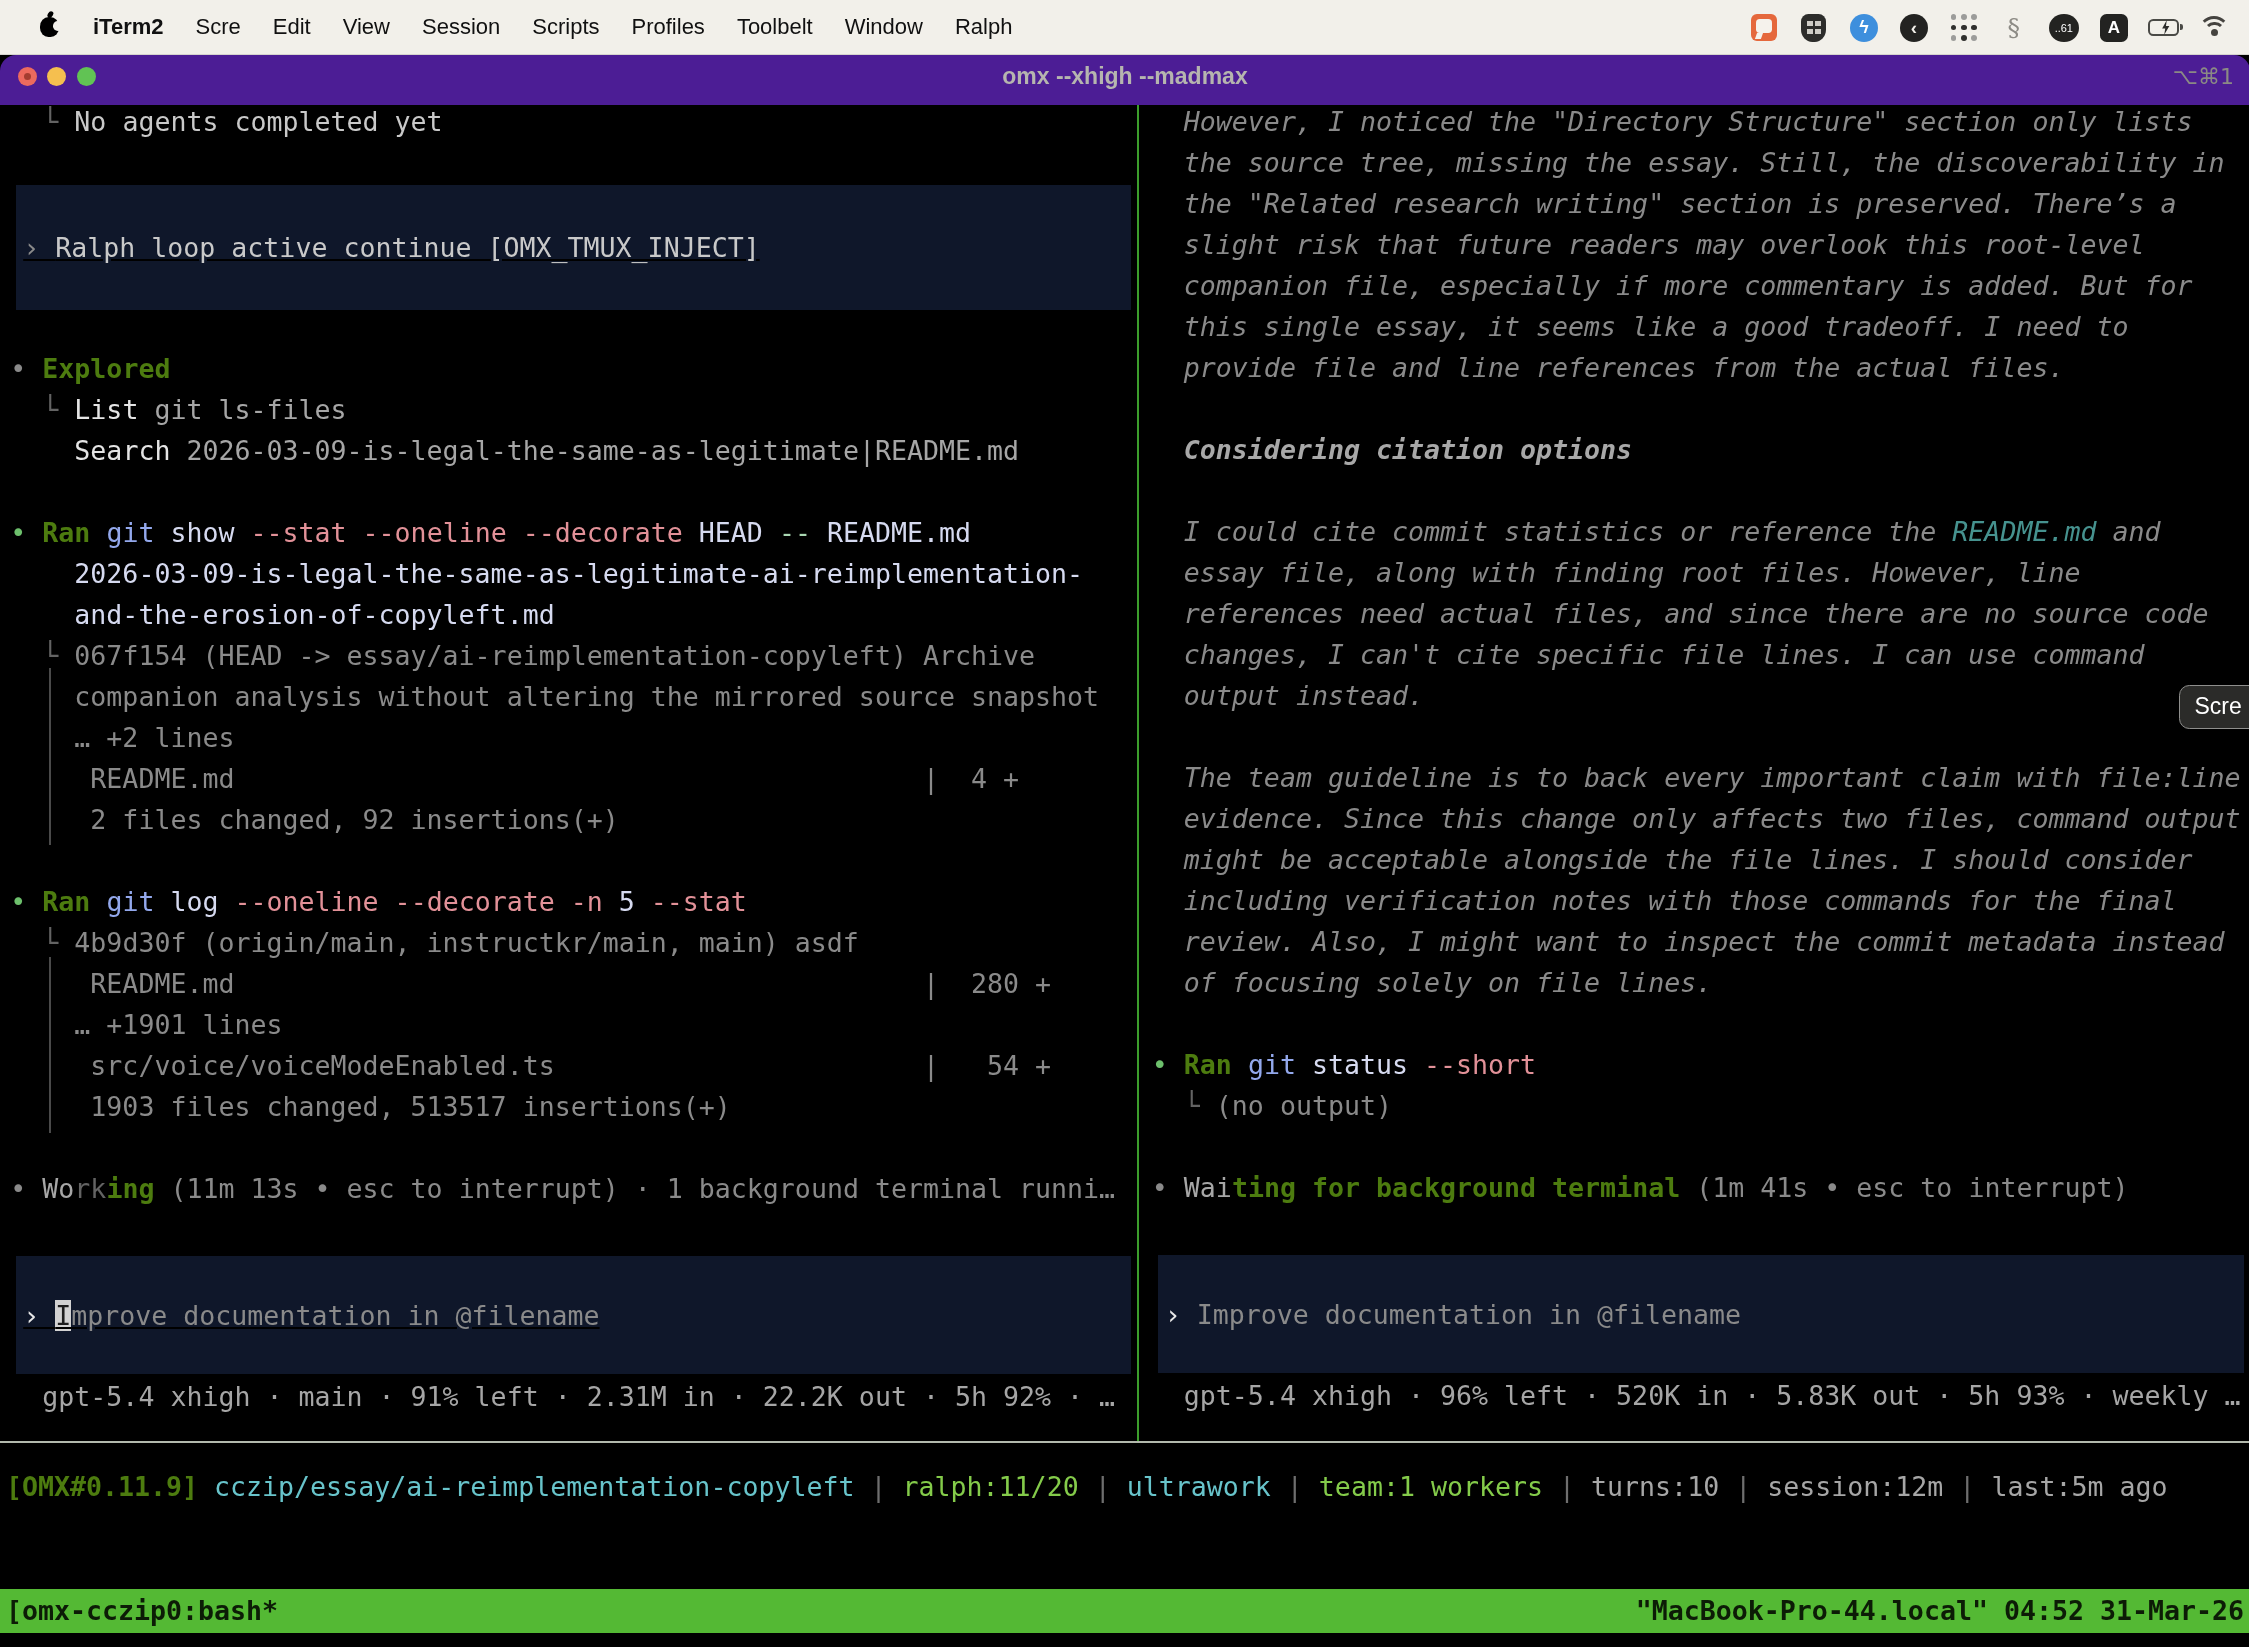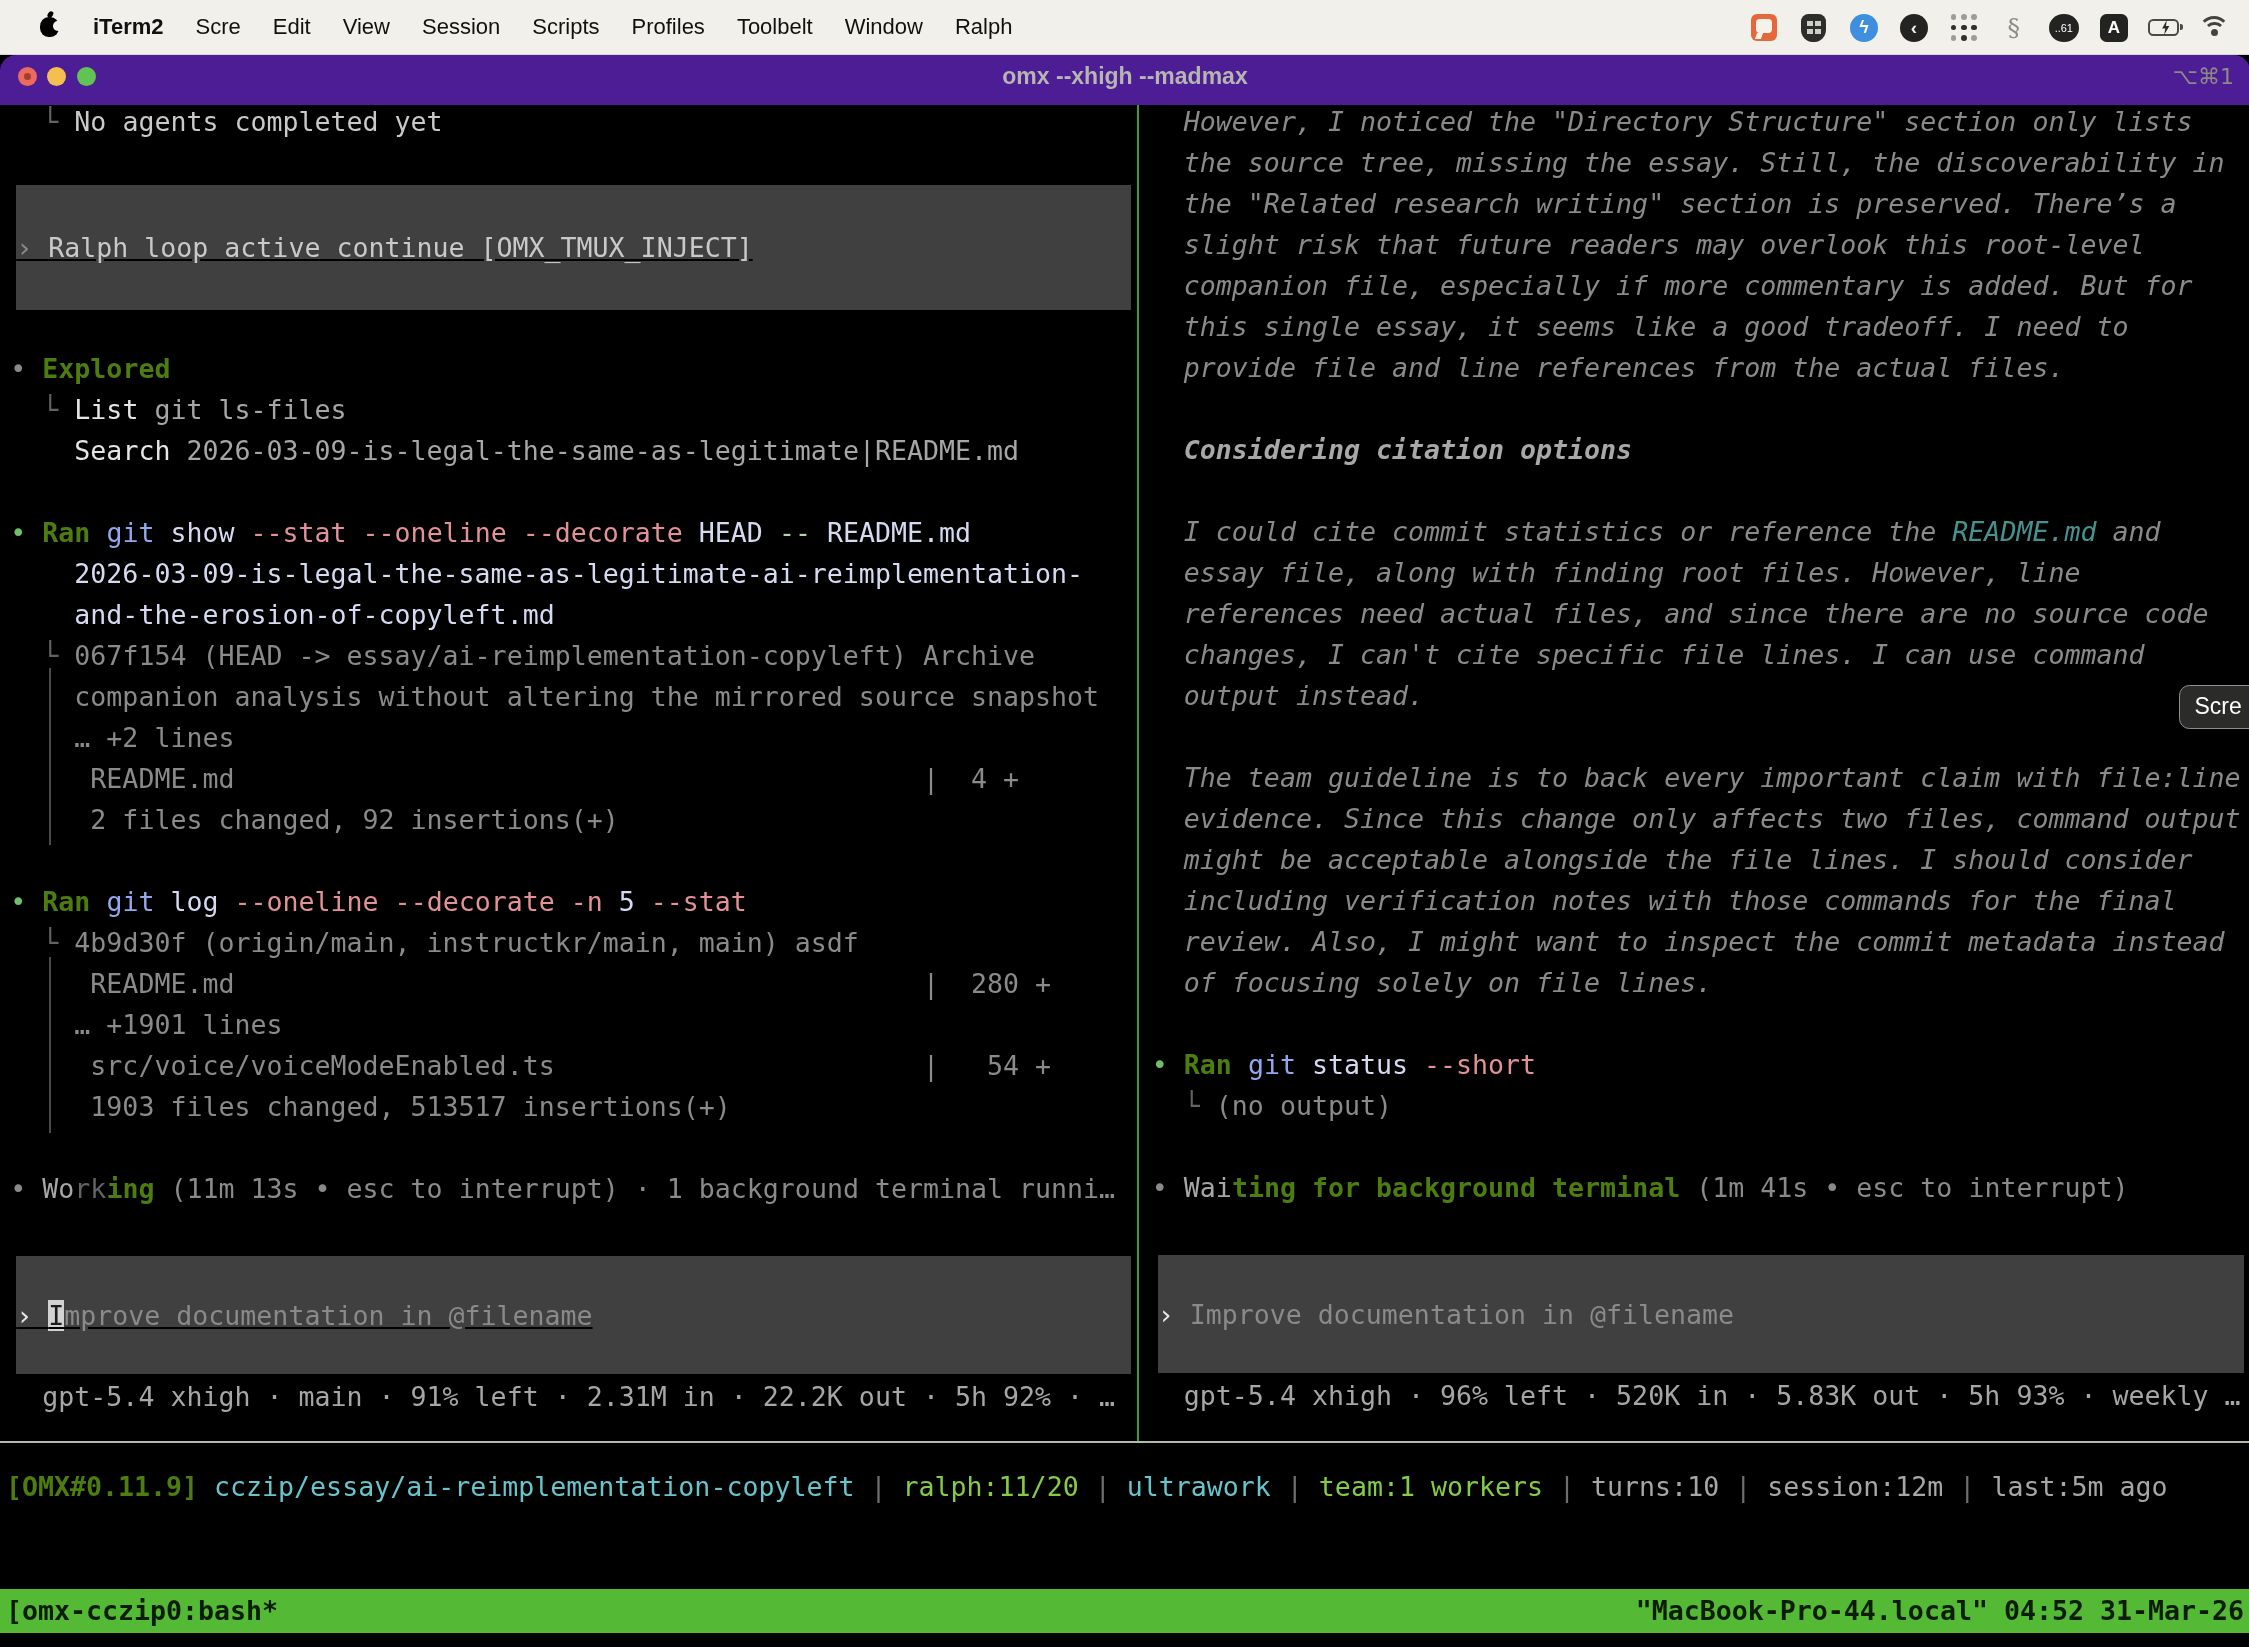--- a/index.html
+++ b/index.html
@@ -64,21 +64,21 @@
 
   
   .term { position:absolute; left:0; top:98px; width:2250px; height:1344px; background:#000; }
   .pane { position:absolute; top:0; height:1344px; overflow:hidden; padding-top:3px; }
   .pane-left  { left:0; width:1137px; padding-left:10.3px;text-decoration:underline; }
   .pane-right { left:1140px; width:1110px; padding-left:11.8px; }
   .divider { position:absolute; left:1137px; top:0; width:2.2px; height:1344px; background:#3c9e2c; }
   .hline { position:absolute; left:0; top:1441px; width:2250px; height:2.2px; background:#b3b9ad; z-index:3; }
 
   .trow { height:41px; line-height:41px; font-size:26.6px; white-space:pre; color:#8a8a8a; }
-  .inputbox { background:#404040; margin:0 5.9px; display:flex; align-items:center; padding-left:0; }
+  .inputbox { background:#0f172a; margin:0 5.9px; display:flex; align-items:center; padding-left:7px; }
   .box-top { height:125px; margin-top:43px; }
   .box-bottom { height:118px; margin-top:47px; }
   .status { margin-top:2.2px; }
   .vline { position:absolute; width:1.5px; background:#4a4a4a; left:49px; }
 
   
   .g   { color:#8a8a8a; }
   .G   { color:#c9c9c9; }
   .G2  { color:#a6a6a6; }
   .wb  { color:#4d7c0f; font-weight:bold; }

